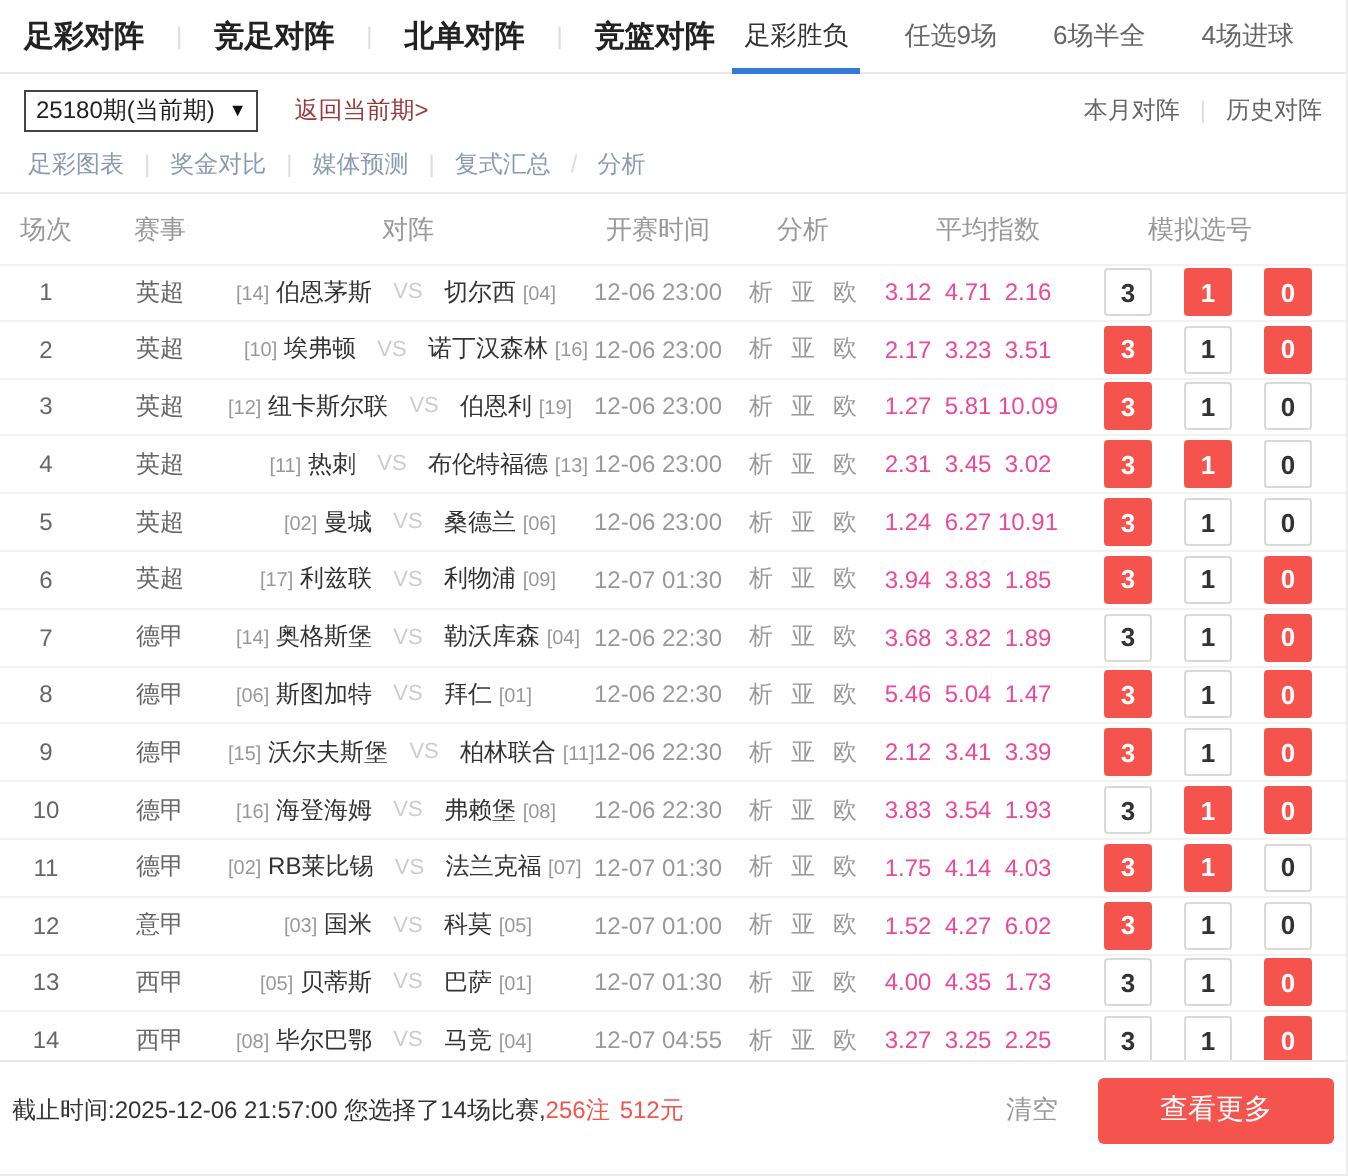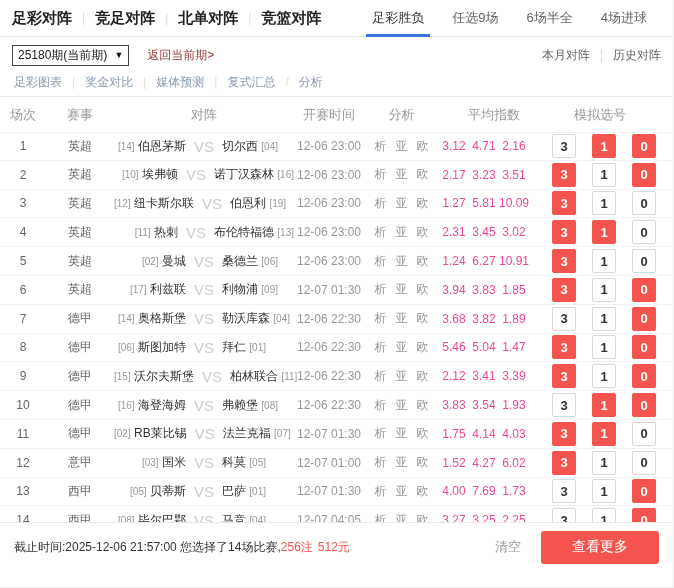--- a/index.html
+++ b/index.html
@@ -6,21 +6,21 @@
     --red:#f4534e; --blue:#3679d8; --linkgray:#8a9ab0;
   }
   *{box-sizing:border-box;margin:0;padding:0;}
   body{
     width:674px;height:588px;background:#fff;overflow:hidden;
     font-family:"Liberation Sans","DejaVu Sans",sans-serif;
   }
   .page{width:674px;height:588px;position:relative;background:#fff;border-right:1px solid #eee;border-bottom:1px solid #eee;}
   
   .topbar{height:37px;display:flex;align-items:center;padding:0 12px;border-bottom:1px solid #e8e8e8;}
-  .main-nav{display:flex;align-items:center;gap:10px;}
+  .main-nav{display:flex;align-items:center;gap:16px;}
   .main-nav .mitem{font-size:15px;font-weight:bold;color:#222;cursor:pointer;white-space:nowrap;}
   .vsep{color:#ddd;font-size:12px;}
   .top-tabs{margin-left:auto;display:flex;align-items:stretch;height:37px;justify-content:space-between;}
   .ttab{font-size:13px;color:#666;padding:0 14px;display:flex;align-items:center;cursor:pointer;position:relative;white-space:nowrap;}
   .ttab.active{color:#333;}
   .ttab.active::after{content:"";position:absolute;left:8px;right:8px;bottom:0;height:3px;background:var(--blue);}
   
   .periodbar{height:26px;margin-top:5px;display:flex;align-items:center;padding:0 12px;}
   .select{border:1px solid #444;height:21px;min-width:96px;display:flex;align-items:center;gap:7px;padding:0 5px;font-size:12px;color:#222;cursor:pointer;background:#fff;}
   .select .chev{font-size:9px;color:#111;}
@@ -36,31 +36,31 @@
   .thead>div{text-align:center;}
   .thead .h-picks{padding-right:22px;}
   .trow{height:28.8px;border-bottom:1px solid #f2f2f2;font-size:12px;}
   .trow:first-child{border-top:1px solid #f2f2f2;}
   .c-no,.c-league{text-align:center;color:#666;}
   .c-match{display:grid;grid-template-columns:1fr 36px 1fr;align-items:center;}
   .c-match .home{text-align:right;white-space:nowrap;}
   .c-match .away{text-align:left;white-space:nowrap;}
   .c-match .team{color:#333;}
   .c-match .rank{color:#999;font-size:10px;}
-  .c-match .vs{text-align:center;color:#ccc;font-size:15px;}
+  .c-match .vs{text-align:center;color:#ccc;font-size:11px;}
   .c-time{text-align:center;color:#999;}
   .c-analysis{display:flex;justify-content:center;gap:9px;color:#999;}
   .c-analysis .alink{cursor:pointer;}
   .c-odds{display:flex;color:#ec4899;}
   .c-odds span{width:30px;text-align:center;}
   .c-picks{display:flex;gap:16px;padding-left:3px;}
   .pick{width:24px;height:24px;border:1px solid #d9d9d9;background:#fff;color:#333;font-weight:bold;font-size:13px;cursor:pointer;display:flex;align-items:center;justify-content:center;font-family:inherit;border-radius:2px;}
   .pick.sel{background:var(--red);border-color:var(--red);color:#fff;}
   
-  .footer{position:absolute;left:0;right:0;bottom:16px;height:49px;border-top:1px solid #e8e8e8;display:flex;align-items:center;padding:0 14px;background:#fff;}
+  .footer{position:absolute;left:0;right:0;bottom:8px;height:49px;border-top:1px solid #e8e8e8;display:flex;align-items:center;padding:0 6px;background:#fff;}
   .deadline{font-size:12px;color:#333;}
   .deadline .red{color:var(--red);}
   .deadline .amount{margin-left:5px;}
   .clear{margin-left:auto;font-size:13px;color:#999;cursor:pointer;margin-right:20px;}
   .more-btn{width:118px;height:33px;background:var(--red);color:#fff;border:none;border-radius:3px;font-size:14px;cursor:pointer;font-family:inherit;}
 </style>
 </head>
 <body>
 
 <div class="page">
@@ -440,39 +440,39 @@
         <span class="away"><span class="team">巴萨</span> <span class="rank">[01]</span></span>
       </div>
       <div class="c-time">12-07 01:30</div>
       <div class="c-analysis">
         <span class="alink">析</span>
         <span class="alink">亚</span>
         <span class="alink">欧</span>
       </div>
       <div class="c-odds">
         <span>4.00</span>
-        <span>7.69</span>
+        <span>4.35</span>
         <span>1.73</span>
       </div>
       <div class="c-picks">
         <button class="pick">3</button>
         <button class="pick">1</button>
         <button class="pick sel">0</button>
       </div>
     </div>
 
     <div class="trow">
       <div class="c-no">14</div>
       <div class="c-league">西甲</div>
       <div class="c-match">
         <span class="home"><span class="rank">[08]</span> <span class="team">毕尔巴鄂</span></span>
         <span class="vs">VS</span>
         <span class="away"><span class="team">马竞</span> <span class="rank">[04]</span></span>
       </div>
-      <div class="c-time">12-07 04:05</div>
+      <div class="c-time">12-07 04:55</div>
       <div class="c-analysis">
         <span class="alink">析</span>
         <span class="alink">亚</span>
         <span class="alink">欧</span>
       </div>
       <div class="c-odds">
         <span>3.27</span>
         <span>3.25</span>
         <span>2.25</span>
       </div>

